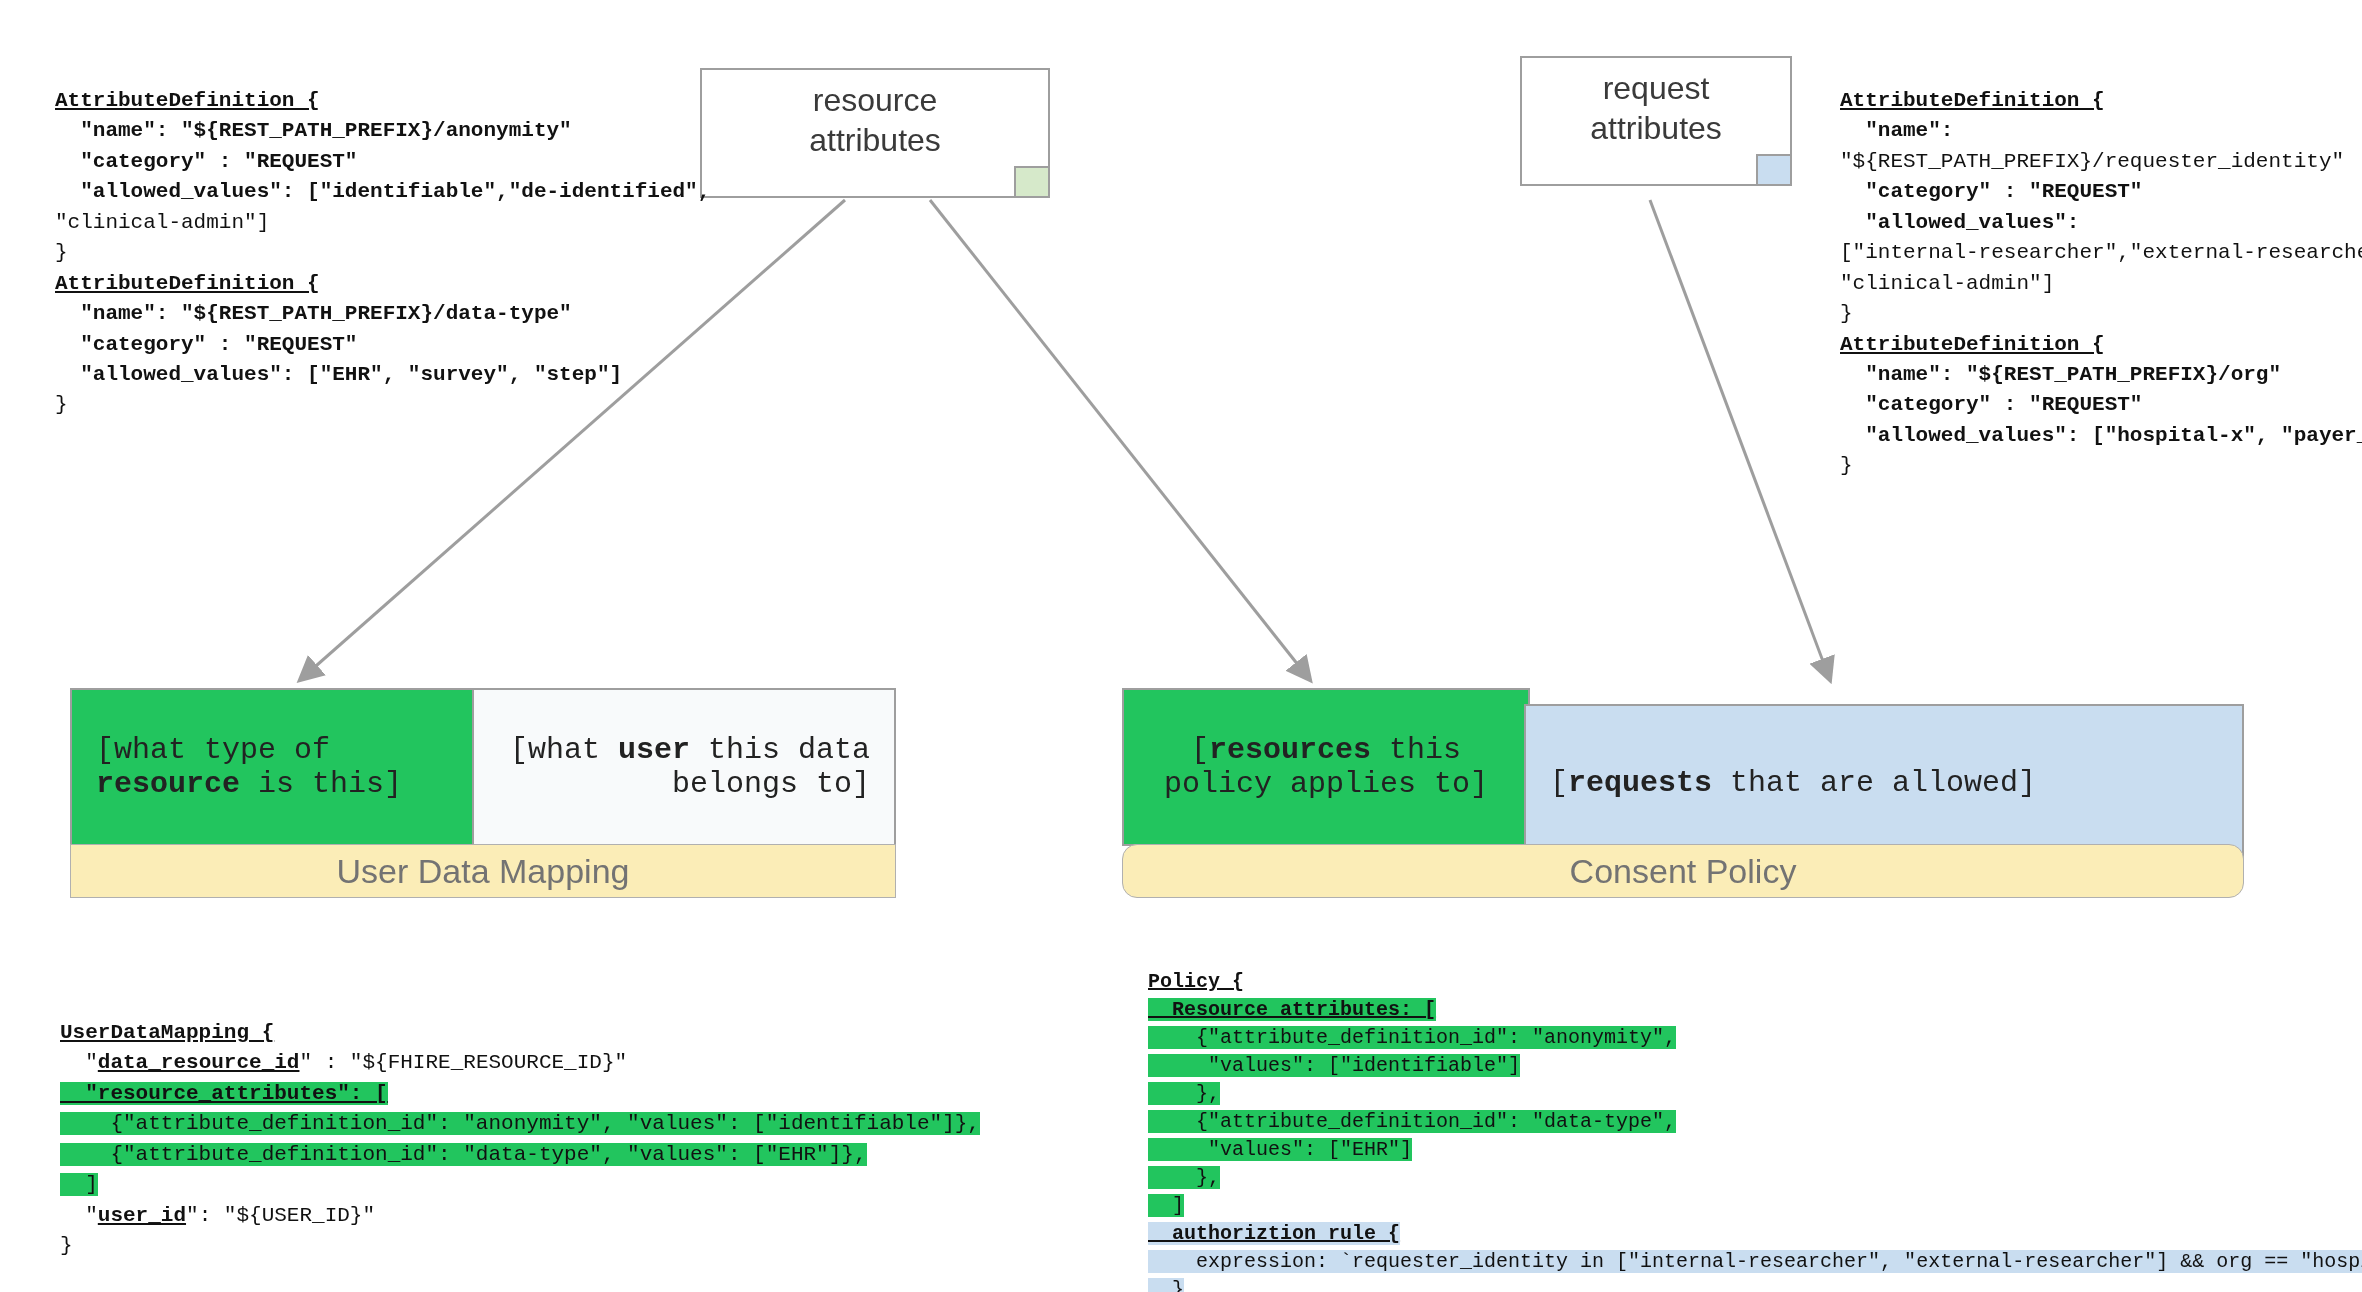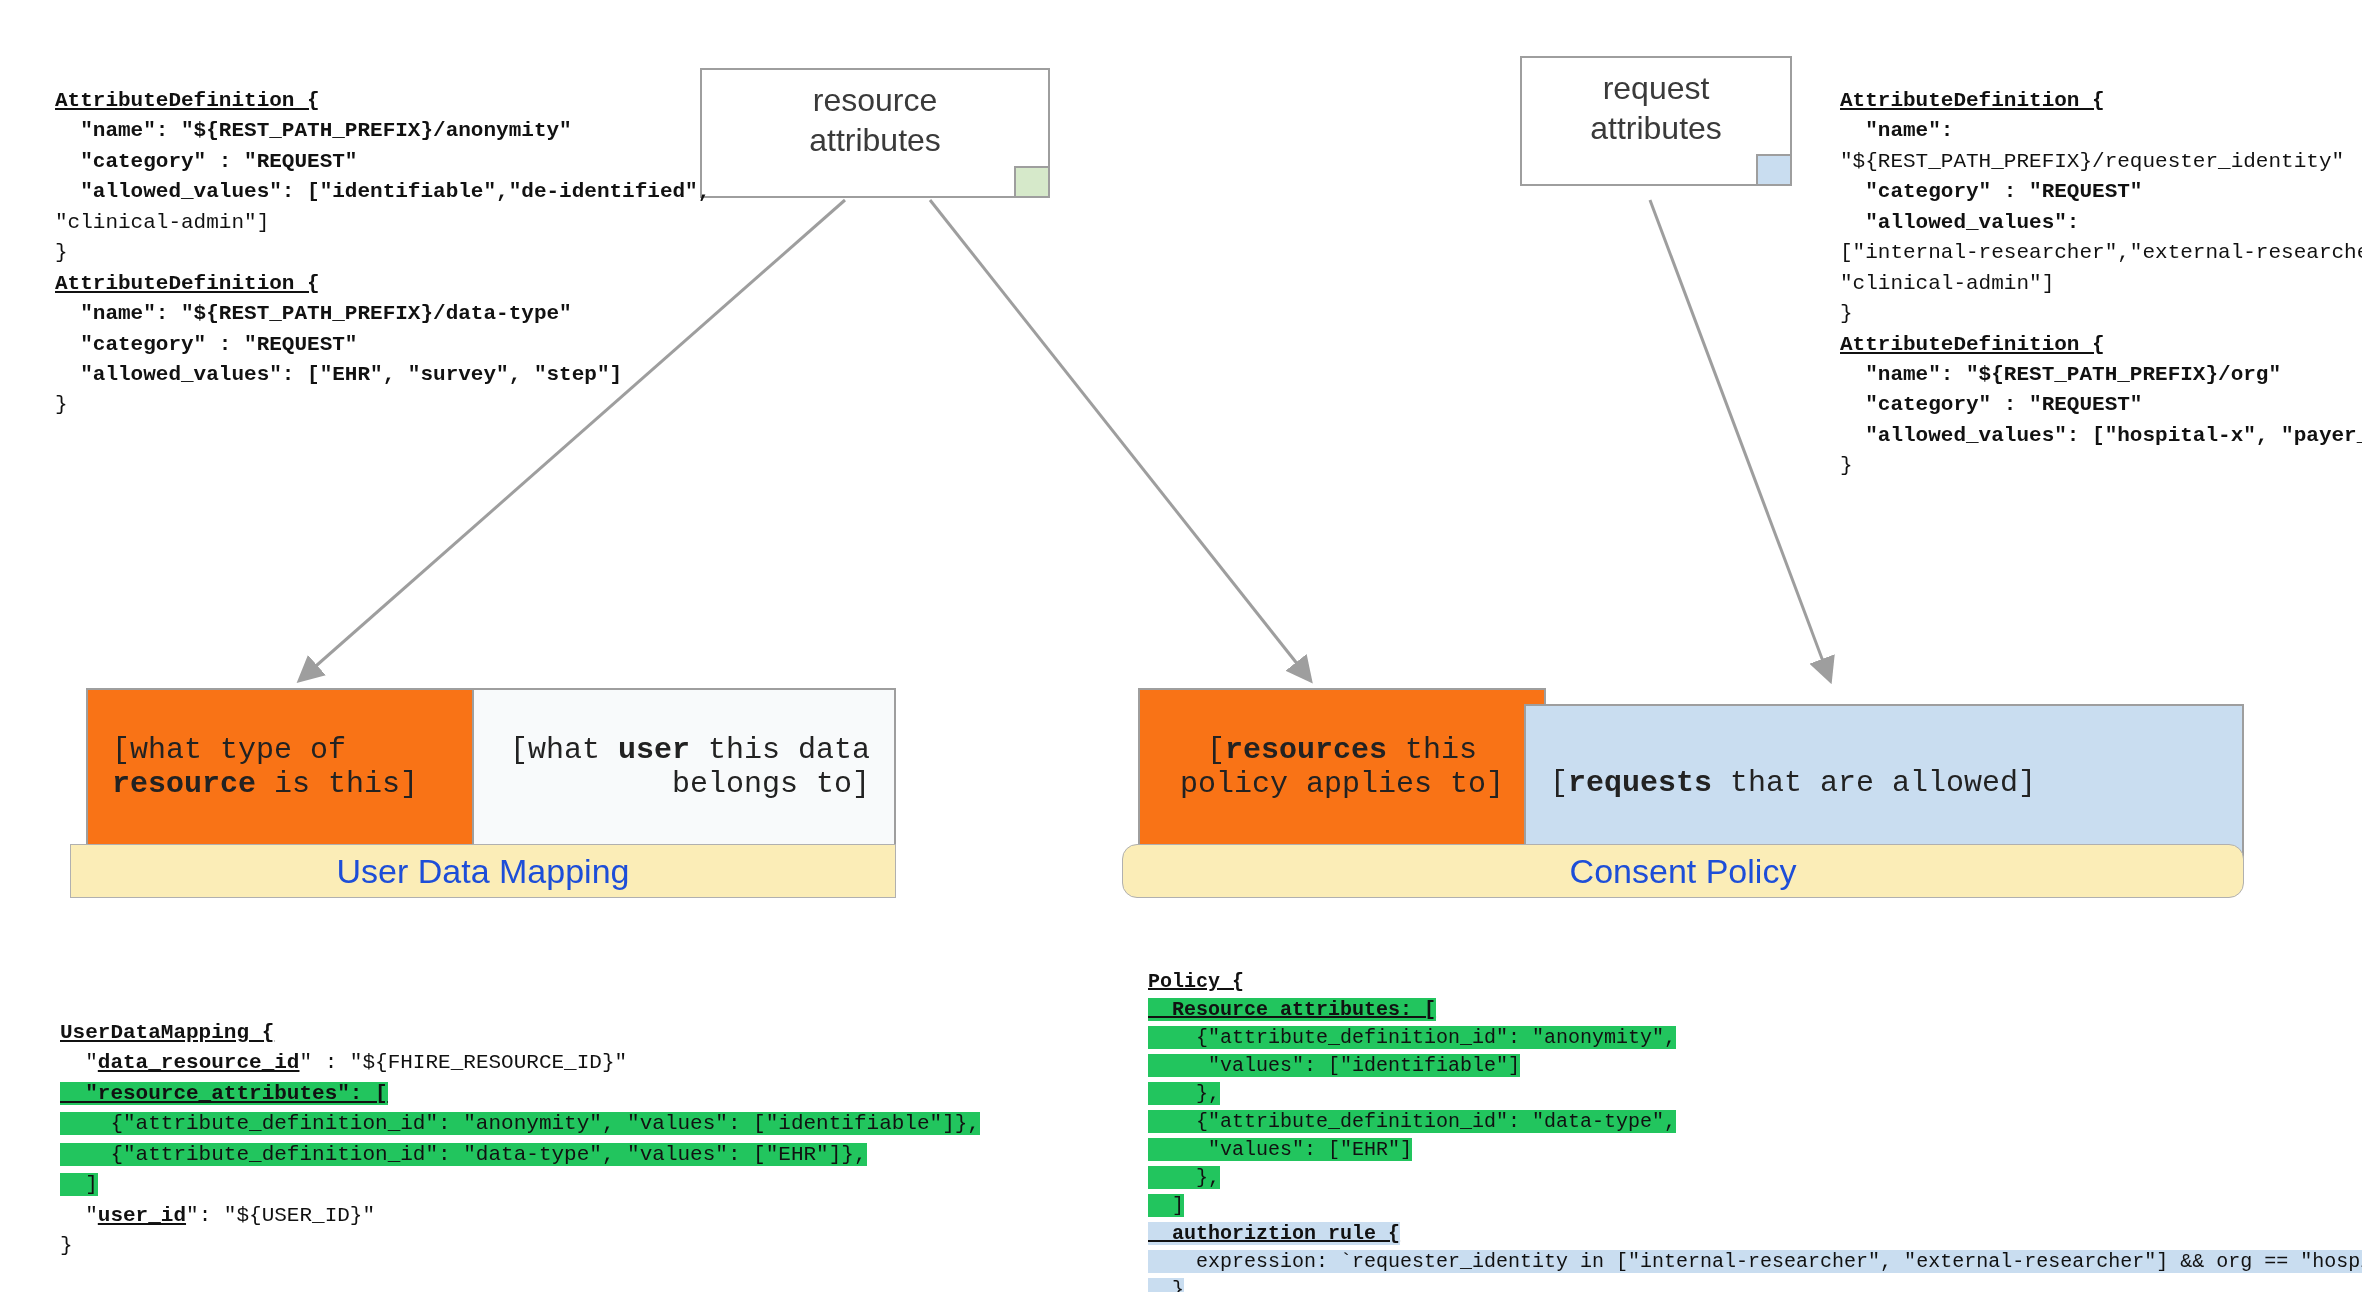--- a/index.html
+++ b/index.html
@@ -41,33 +41,33 @@
   .pill {
     position: absolute;
     box-sizing: border-box;
     border: 2px solid #9e9e9e;
     display: flex;
     align-items: center;
     padding: 0 24px;
     font-size: 30px;
     color: #222;
   }
-  .pill-green { background: #f97316; margin-left: 16px; }
+  .pill-green { background: #22c55e; }
   .pill-white { background: #f8fafb; text-align: right; }
   .pill-blue  { background: #c9ddf0; }
   .pill b { font-weight: 700; }
   .banner {
     position: absolute;
     box-sizing: border-box;
     border: 1px solid #b0b0b0;
     background: #fbedb7;
     text-align: right;
     font-family: "Helvetica Neue", Arial, sans-serif;
     font-size: 34px;
-    color: #1d4ed8;
+    color: #737373;
     display: flex;
     align-items: center;
     justify-content: center;
   }
   .code {
     position: absolute;
     font-size: 21px;
     line-height: 1.45;
     white-space: pre;
     color: #111;

